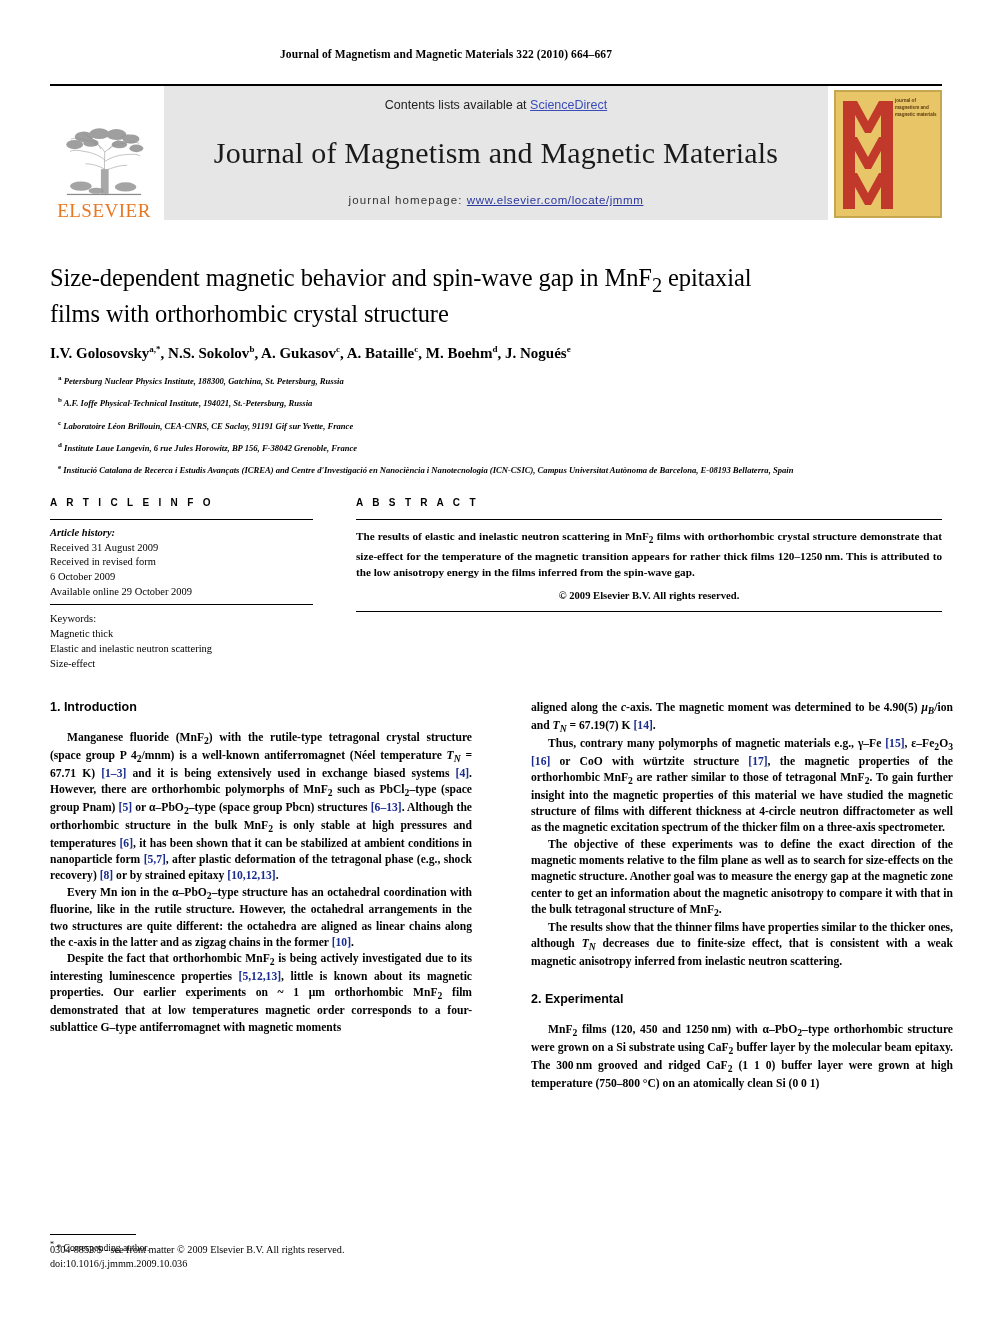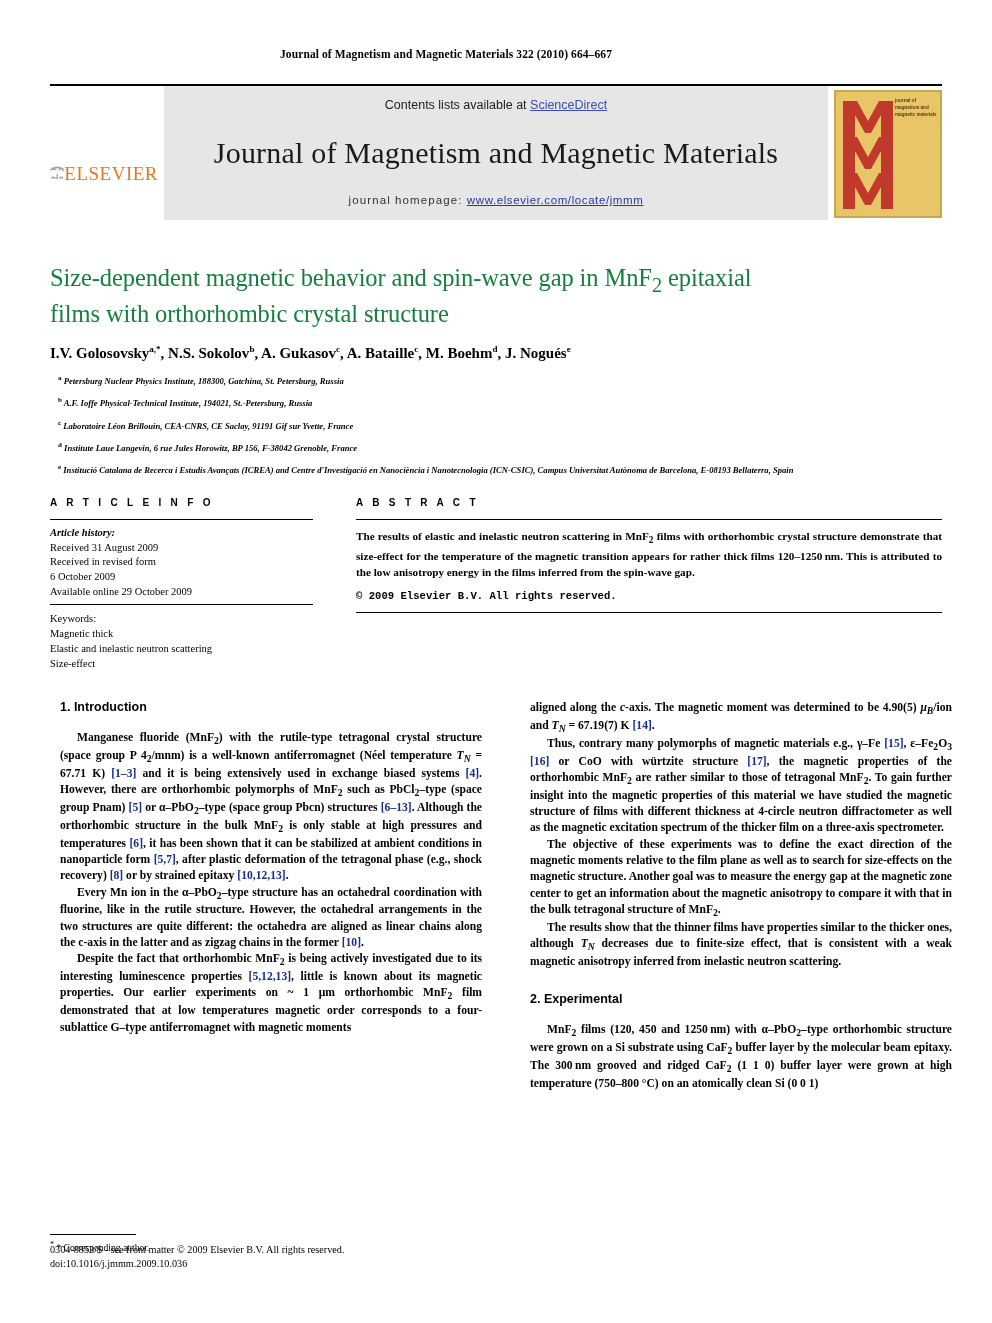--- a/index.html
+++ b/index.html
@@ -24,21 +24,21 @@
   }
 
   
   .masthead {
     position:absolute; left:50px; top:84px; width:892px; height:136px;
     border-top:2.5px solid #000;
   }
   .masthead-inner { display:flex; height:134px; }
   .elsevier-logo {
     width:108px; flex:0 0 108px; padding-top:24px;
-    display:flex; flex-direction:row; align-items:center; justify-content:flex-end;margin-top:16px;
+    display:flex; flex-direction:column; align-items:center; justify-content:flex-end;margin-top:16px;
   }
   .tree-svg { width:100px; height:96px; display:block; }
   .elsevier-word {
     font-family:"Liberation Serif", serif;
     color:#e87722; font-size:19px; letter-spacing:0.5px;
     line-height:1; margin-top:1px; white-space:nowrap;
   }
   .masthead-center {
     flex:1 1 auto; background:#e6e6e6; margin-left:6px; margin-right:6px;
     display:flex; flex-direction:column; align-items:center; justify-content:space-between;
@@ -65,21 +65,21 @@
   }
   .cover-footer {
     position:absolute; right:5px; bottom:4px; width:46px; height:3px;
     font-family:"Liberation Sans", sans-serif; font-size:3px; color:#6b4a18;
   }
 
   
   .title-block { position:absolute; left:50px; top:262px; width:892px; }
   .paper-title {
     font-family:"Liberation Serif", serif;
-    font-size:24.5px; line-height:1.30; font-weight:normal; color:#15803d;
+    font-size:24.5px; line-height:1.30; font-weight:normal; color:#000000;
     margin:0 0 14px 0; letter-spacing:-0.1px;
   }
   .authors {
     font-family:"Liberation Serif", serif;
     font-size:15px; margin:0 0 9px 0; line-height:1.3;font-weight:bold;
   }
   .authors sup { font-size:9px; vertical-align:super; }
   .affiliations { font-size:8.6px; line-height:1.46; font-style:italic; font-weight:bold; }
   .affiliations div { margin:8px; }
   .affiliations sup { font-style:normal; font-size:7px; vertical-align:super; }
@@ -93,25 +93,25 @@
     font-size:10px; font-weight:bold; letter-spacing:3.3px; margin-bottom:11px;
   }
   .rule-top { border-top:1.6px solid #000; }
   .rule-bottom { border-bottom:1.6px solid #000; }
   .info-body { font-size:10.5px; line-height:1.40; padding-top:6px; padding-bottom:5px; }
   .info-body .lbl { font-style:italic; font-weight:bold; }
   .keywords-body { font-size:10.5px; line-height:1.40; padding-top:7px; }
   .abstract-body {
     font-size:11.2px; line-height:1.44; text-align:justify; padding-top:8px; font-weight:bold;
   }
-  .copyright { font-size:10.6px; text-align:left; margin-top:10px; font-weight:bold;font-family:Liberation Mono, monospace; }
+  .copyright { font-size:10.6px; text-align:center; margin-top:10px; font-weight:bold; }
   .abs-rule-bottom { border-bottom:1.6px solid #000; margin-top:10px; }
 
   
-  .body-wrap { position:absolute; left:60px; top:700px; width:892px; display:flex; }
+  .body-wrap { position:absolute; left:50px; top:700px; width:892px; display:flex;gap:11px; }
   .bcol { width:422px; flex:0 0 422px; }
   .bcol.right { margin-left:48px; }
   .h2 {
     font-family:"Liberation Sans", sans-serif;
     font-size:12.5px; font-weight:bold; margin:0 0 16px 0;
   }
   .h2.spaced { margin-top:22px; }
   p.body-p {
     font-size:11.6px; line-height:1.405; text-align:justify; margin:0;
     text-indent:17px; font-weight:bold;

